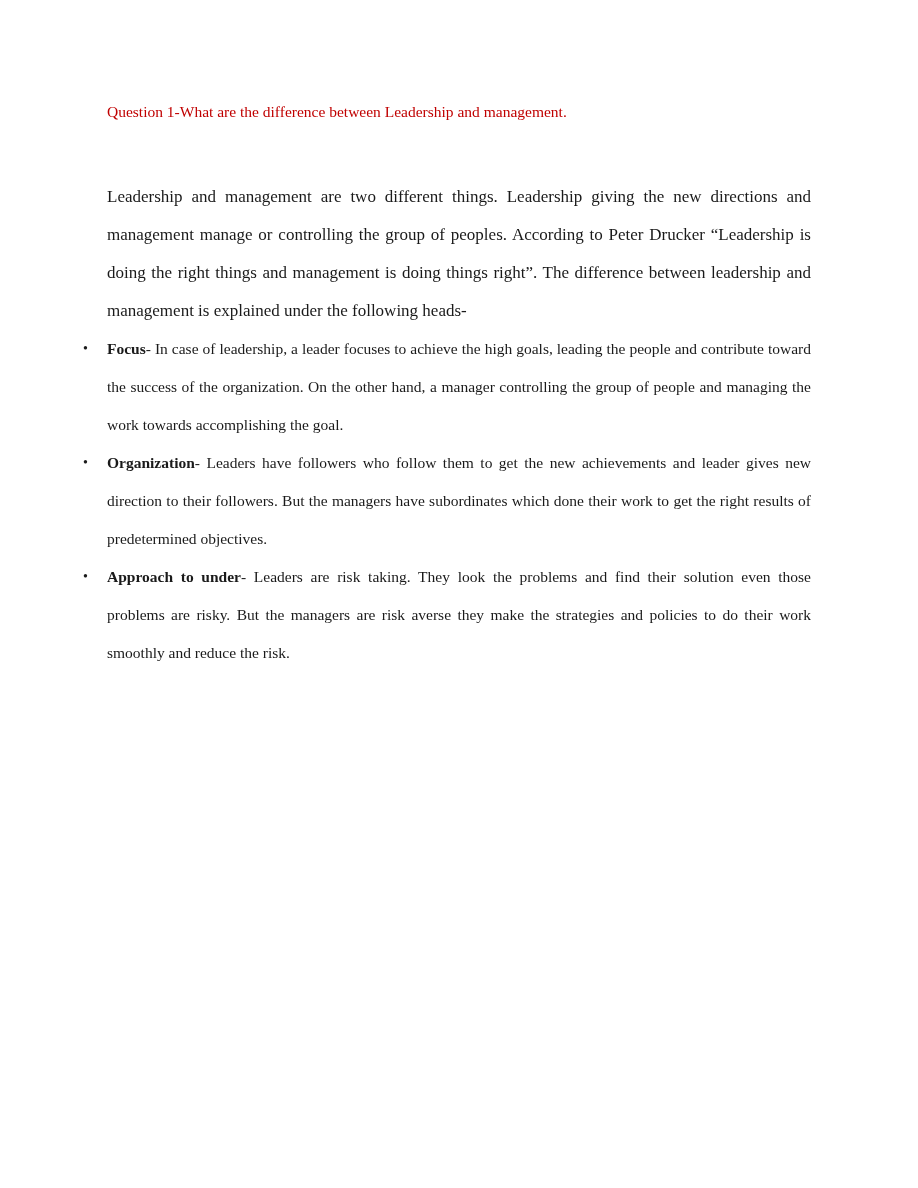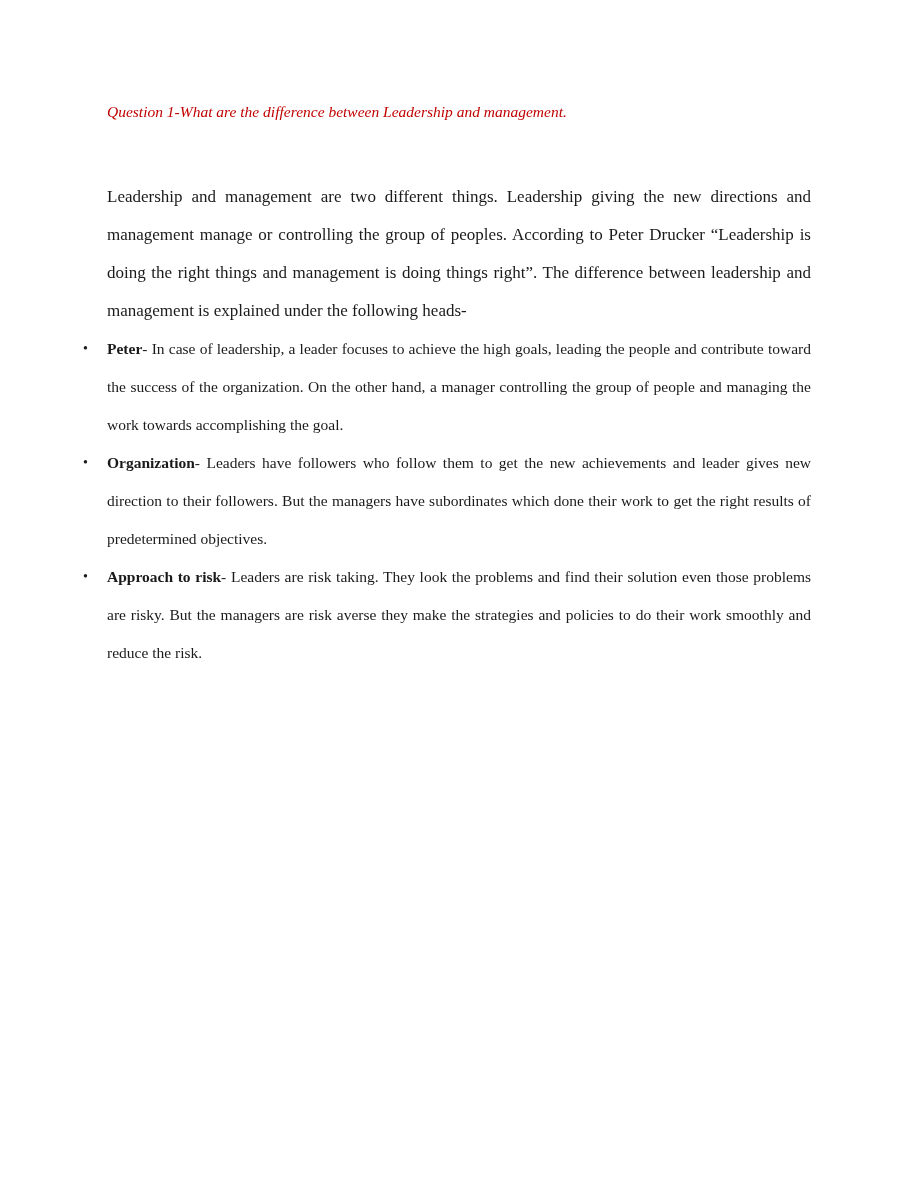--- a/index.html
+++ b/index.html
@@ -51,33 +51,33 @@
   }
   .bullet-term {
     font-weight: bold;
   }
 </style>
 </head>
 <body>
 
 <div class="page" style="color: rgb(26, 26, 26); background: rgb(255, 255, 255);">
 
-  <h1 class="heading" style="color: rgb(192, 0, 0); font-style: italic;">Question 1-What are the difference between Leadership and management.</h1>
+  <h1 class="heading" style="color: rgb(192, 0, 0);">Question 1-What are the difference between Leadership and management.</h1>
 
   <p class="intro">Leadership and management are two different things. Leadership giving the new directions and management manage or controlling the group of peoples. According to Peter Drucker “Leadership is doing the right things and management is doing things right”. The difference between leadership and management is explained under the following heads-</p>
 
   <ul class="bullets">
 
     <li class="bullet-item">
-      <span class="dot">•</span><span class="bullet-term">Peter</span><span class="bullet-body">- In case of leadership, a leader focuses to achieve the high goals, leading the people and contribute toward the success of the organization. On the other hand, a manager controlling the group of people and managing the work towards accomplishing the goal.</span>
+      <span class="dot">•</span><span class="bullet-term">Focus</span><span class="bullet-body">- In case of leadership, a leader focuses to achieve the high goals, leading the people and contribute toward the success of the organization. On the other hand, a manager controlling the group of people and managing the work towards accomplishing the goal.</span>
     </li>
 
     <li class="bullet-item">
       <span class="dot">•</span><span class="bullet-term">Organization</span><span class="bullet-body">- Leaders have followers who follow them to get the new achievements and leader gives new direction to their followers. But the managers have subordinates which done their work to get the right results of predetermined objectives.</span>
     </li>
 
     <li class="bullet-item">
-      <span class="dot">•</span><span class="bullet-term">Approach to risk</span><span class="bullet-body">- Leaders are risk taking. They look the problems and find their solution even those problems are risky. But the managers are risk averse they make the strategies and policies to do their work smoothly and reduce the risk.</span>
+      <span class="dot">•</span><span class="bullet-term">Approach to under</span><span class="bullet-body">- Leaders are risk taking. They look the problems and find their solution even those problems are risky. But the managers are risk averse they make the strategies and policies to do their work smoothly and reduce the risk.</span>
     </li>
 
   </ul>
 
 </div>
 
 </body></html>

